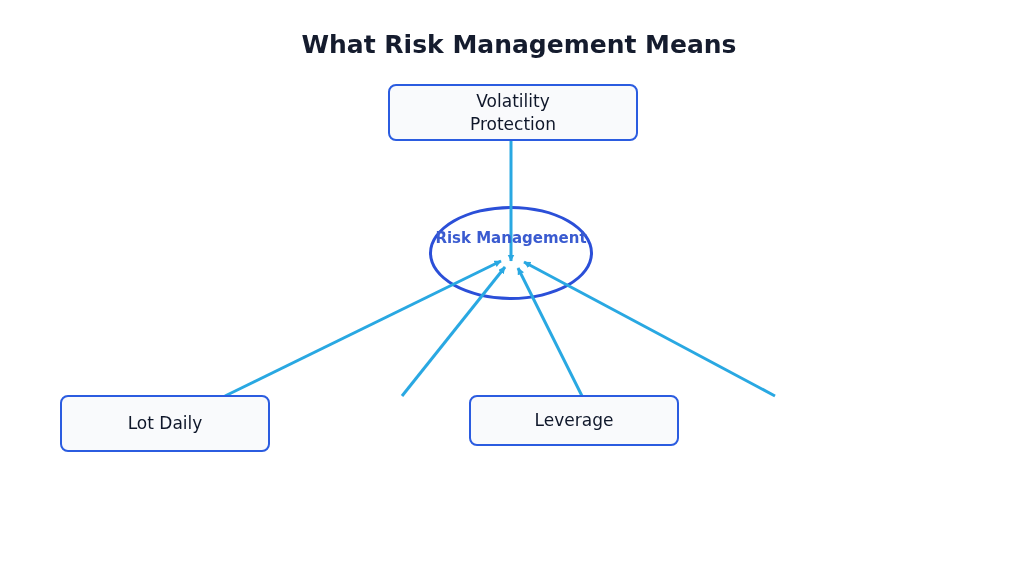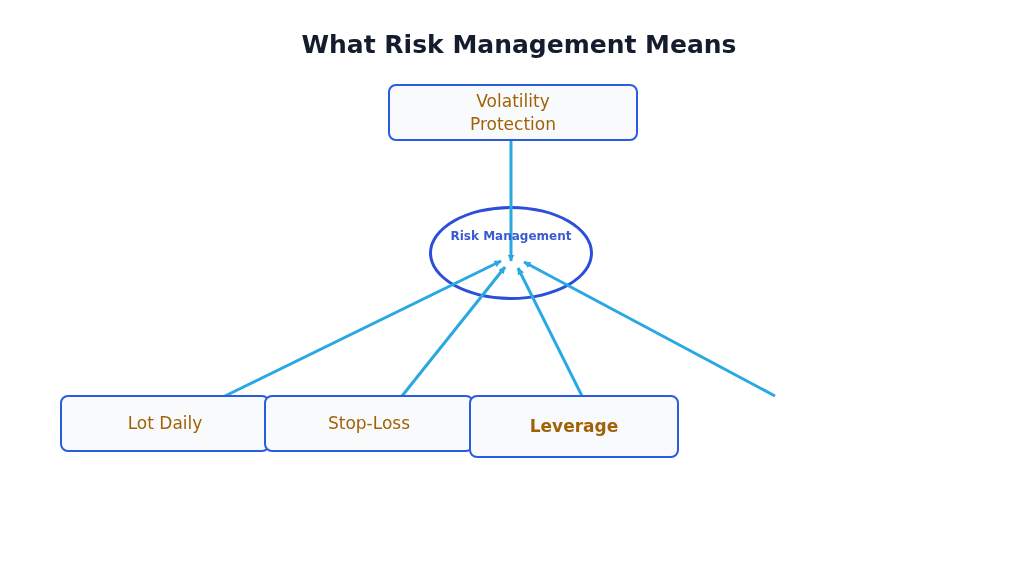--- a/index.html
+++ b/index.html
@@ -31,32 +31,32 @@
     position: absolute;
     box-sizing: border-box;
     border: 2px solid #2b5ce0;
     border-radius: 8px;
     background: #f9fafc;
     display: flex;
     align-items: center;
     justify-content: center;
     text-align: center;
     font-size: 17px;
-    color: #a16207;
+    color: #0f172a;
     z-index: 3;
   }
   .node-box .label {
     display: inline-block;
     line-height: 1.35;
   }
   #node-volatility { left: 388px; top: 84px;  width: 250px; height: 57px; }
   #node-volatility .label { max-width: 120px; }
   #node-lot-size   { left: 60px;  top: 395px; width: 210px; height: 57px; }
   #node-stop-loss  { left: 264px; top: 395px; width: 210px; height: 57px; }
-  #node-leverage   { left: 469px; top: 395px; width: 210px; height: 63px; font-weight: bold; }
+  #node-leverage   { left: 469px; top: 395px; width: 210px; height: 51px; }
   #node-daily-loss { left: 674px; top: 395px; width: 250px; height: 57px; }
   #node-daily-loss .label { max-width: 140px; }
 
   .center-ellipse {
     position: absolute;
     left: 429px;
     top: 206px;
     width: 164px;
     height: 94px;
     box-sizing: border-box;
@@ -64,21 +64,21 @@
     border-radius: 50%;
     background: #ffffff;
     z-index: 1;
   }
   .center-label {
     position: absolute;
     left: 411px;
     top: 228px;
     width: 200px;
     text-align: center;
-    font-size: 12px;
+    font-size: 15px;
     font-weight: bold;
     color: #3a5bd0;
     line-height: 1.35;
     z-index: 3;
   }
   #edges {
     position: absolute;
     left: 0;
     top: 0;
     width: 1024px;
@@ -112,22 +112,19 @@
   <div class="center-label">Risk Management</div>
 
   <div class="node-box" id="node-volatility">
     <span class="label">Volatility Protection</span>
   </div>
 
   <div class="node-box" id="node-lot-size">
     <span class="label">Lot Daily</span>
   </div>
 
-  <div class="node-box" id="node-stop-loss">
-    <span class="label">Stop-Loss</span>
-  </div>
 
   <div class="node-box" id="node-leverage">
     <span class="label">Leverage</span>
   </div>
 
 
 </div>
 
 </body></html>

